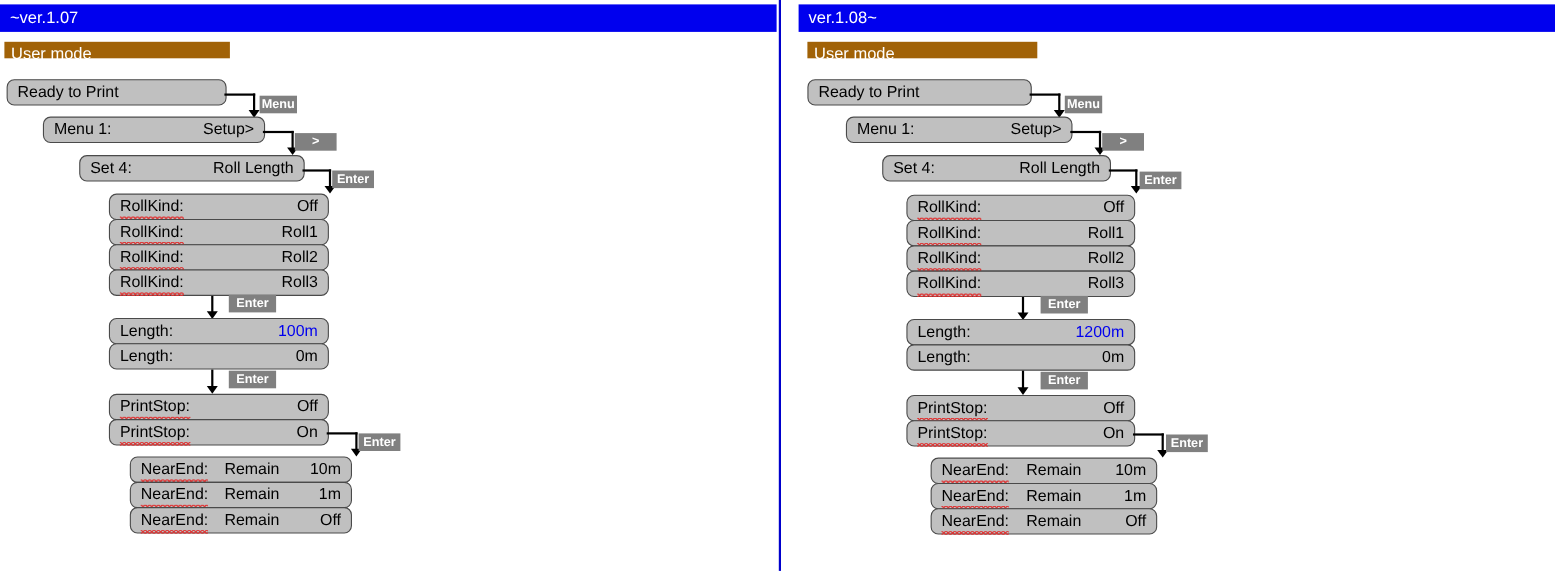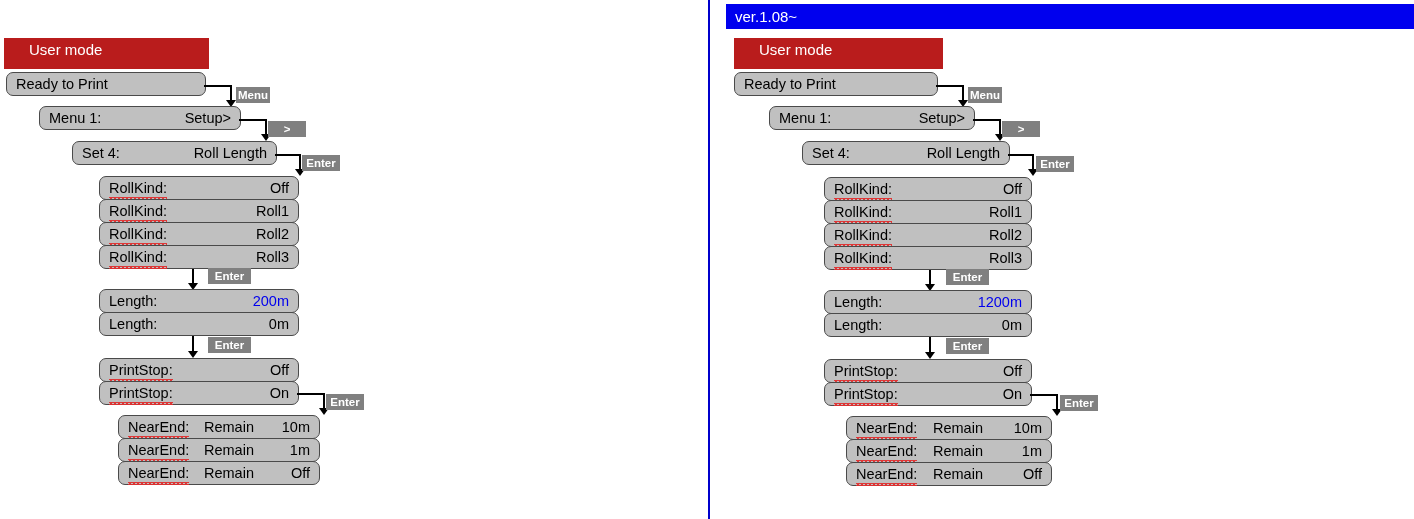--- a/index.html
+++ b/index.html
@@ -27,26 +27,26 @@
     line-height:25px;
     padding-left:9px;
     box-sizing:border-box;
     white-space:nowrap;
   }
   .panel-left .ver-bar{width:706px;}
   .panel-right .ver-bar{width:702px;}
 
   .mode-bar{
     position:absolute;left:4px;top:38px;
-    width:205px;height:31px;
-    background:#b91c1c;
+    width:205px;height:15px;
+    background:#a16207;
     color:#ffffff;
     font-size:15px;
     line-height:24px;
-    padding-left:25px;
+    padding-left:6px;
     box-sizing:border-box;
     white-space:nowrap;
   }
   .panel-right .mode-bar{left:8px;width:209px;}
 
   
   .lcd{
     position:absolute;
     height:24px;
     background:#c0c0c0;
@@ -113,20 +113,21 @@
     border-top:7px solid #000000;
   }
 </style>
 </head>
 <body>
 
 <div class="divider"></div>
 
 <div class="panel panel-left">
 
+  <div class="ver-bar">~ver.1.07</div>
   <div class="mode-bar">User mode</div>
 
   <div class="lcd" style="left:6px;top:72px;width:200px;">
     <span class="lbl">Ready to Print</span>
   </div>
   <div class="seg hline" style="left:204px;top:85px;width:28px;"></div>
   <div class="seg vline" style="left:230px;top:85px;width:2px;height:18px;"></div>
   <div class="arrow" style="left:226px;top:100px;"></div>
   <div class="key" style="left:236px;top:87px;width:34px;">Menu</div>
 
@@ -164,21 +165,21 @@
     <span class="lbl"><span class="sq">RollKind:</span></span>
     <span class="val">Roll3</span>
   </div>
 
   <div class="seg vline" style="left:192px;top:269px;width:2px;height:17px;"></div>
   <div class="arrow" style="left:188px;top:283px;"></div>
   <div class="key" style="left:208px;top:268px;width:43px;">Enter</div>
 
   <div class="lcd" style="left:99px;top:289px;width:200px;">
     <span class="lbl">Length:</span>
-    <span class="val blue">200m</span>
+    <span class="val blue">100m</span>
   </div>
   <div class="lcd" style="left:99px;top:312px;width:200px;">
     <span class="lbl">Length:</span>
     <span class="val">0m</span>
   </div>
 
   <div class="seg vline" style="left:192px;top:336px;width:2px;height:17px;"></div>
   <div class="arrow" style="left:188px;top:351px;"></div>
   <div class="key" style="left:208px;top:337px;width:43px;">Enter</div>
 

